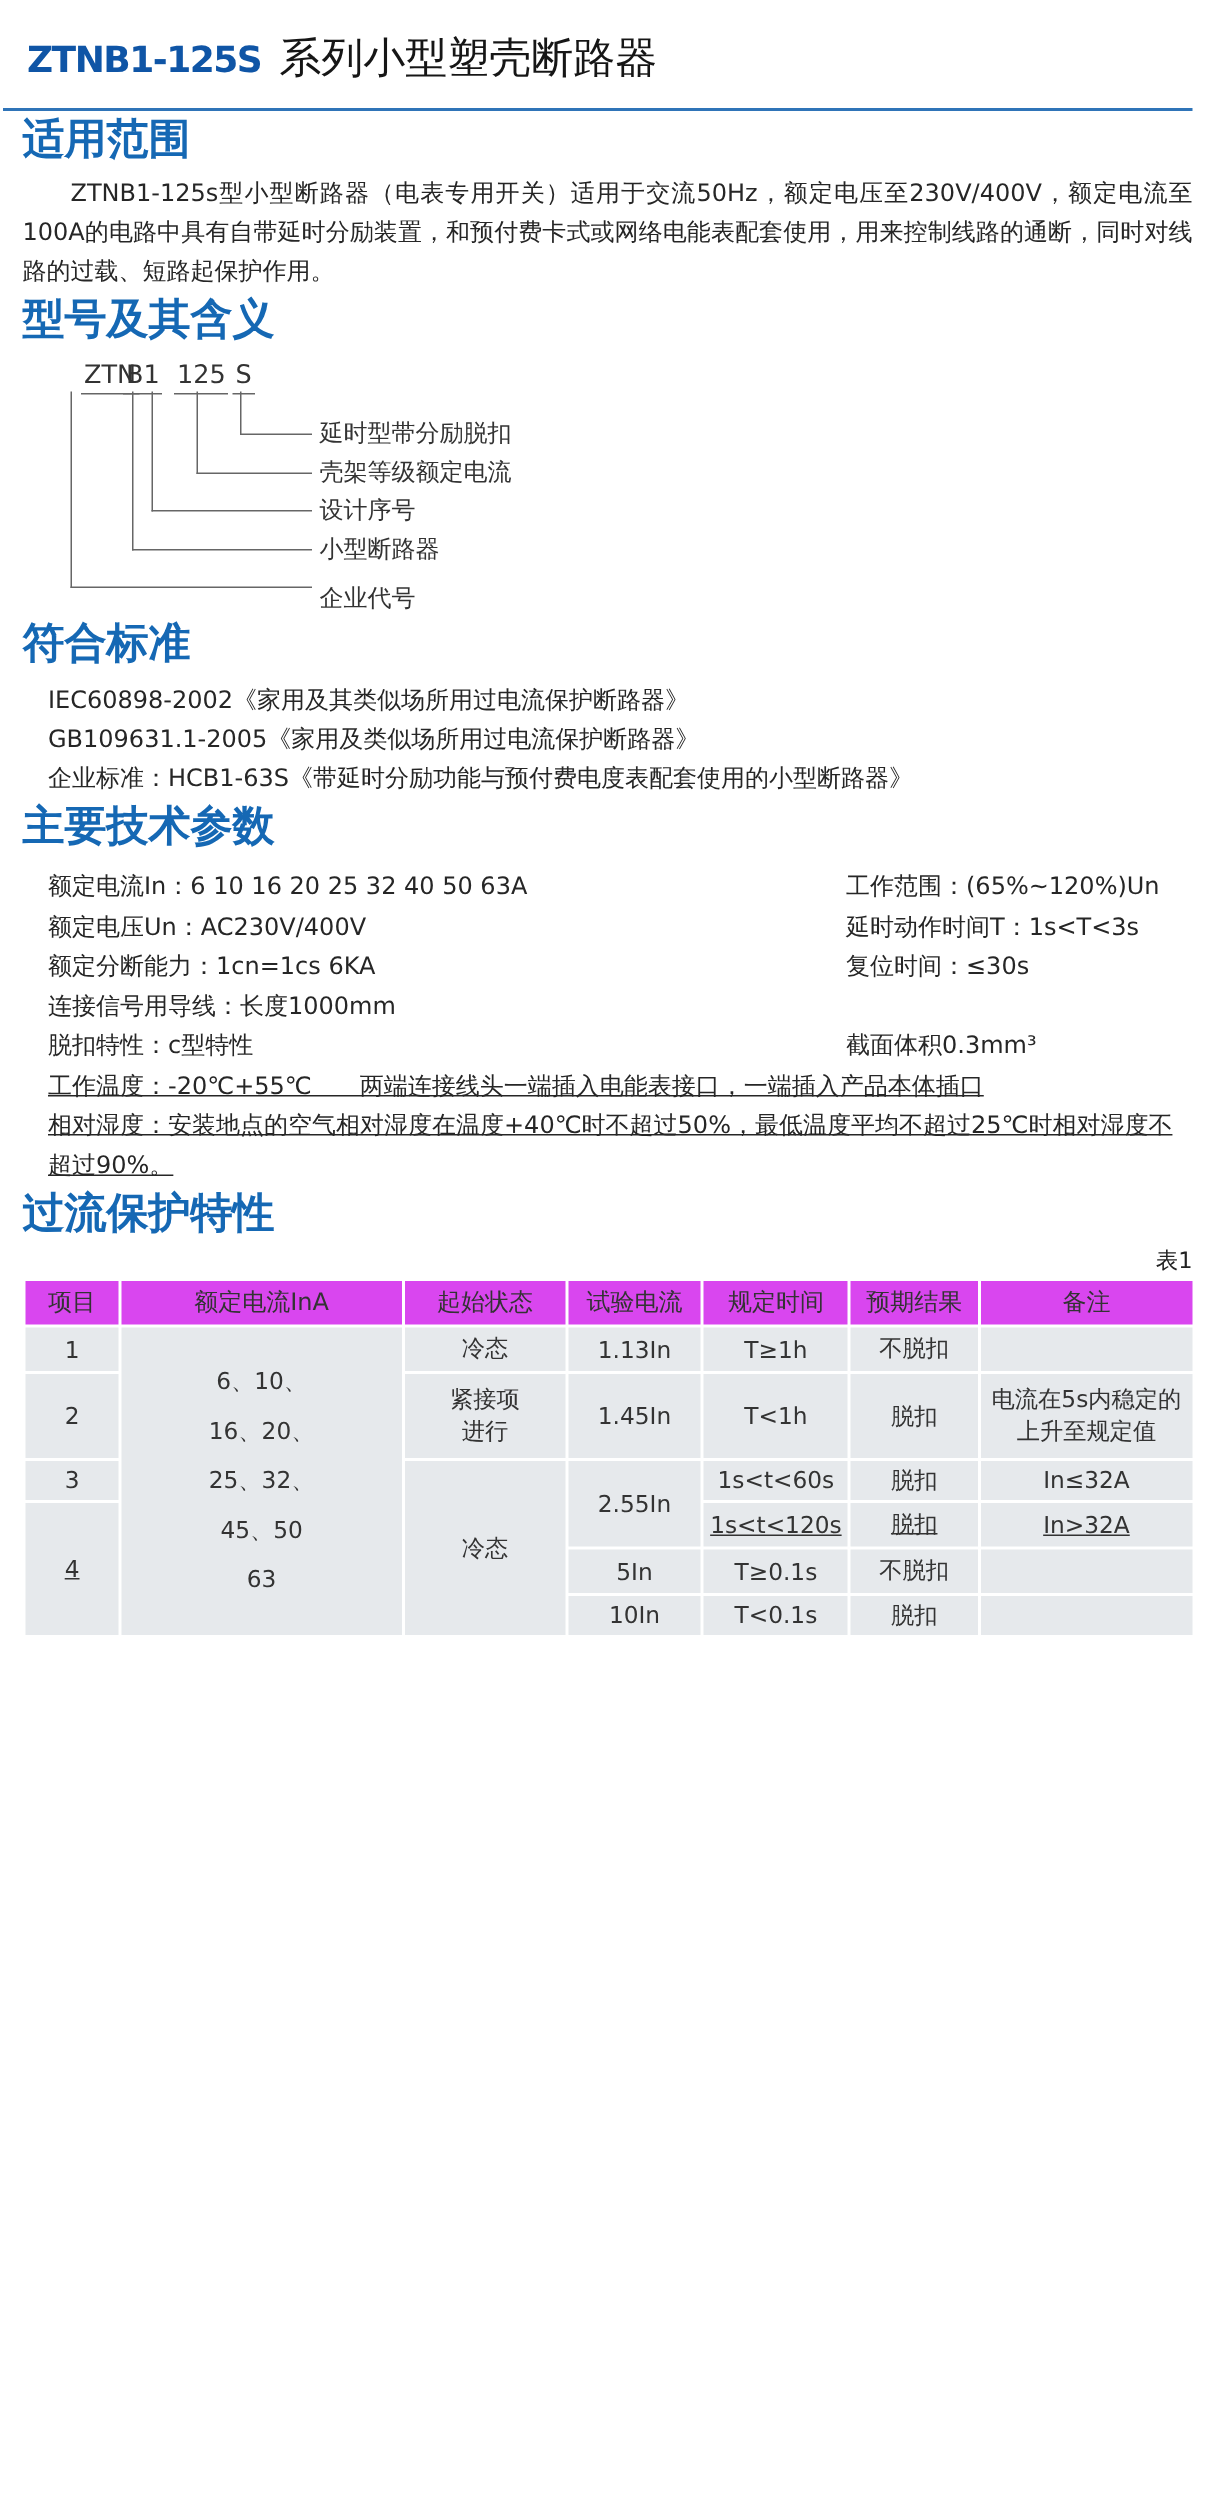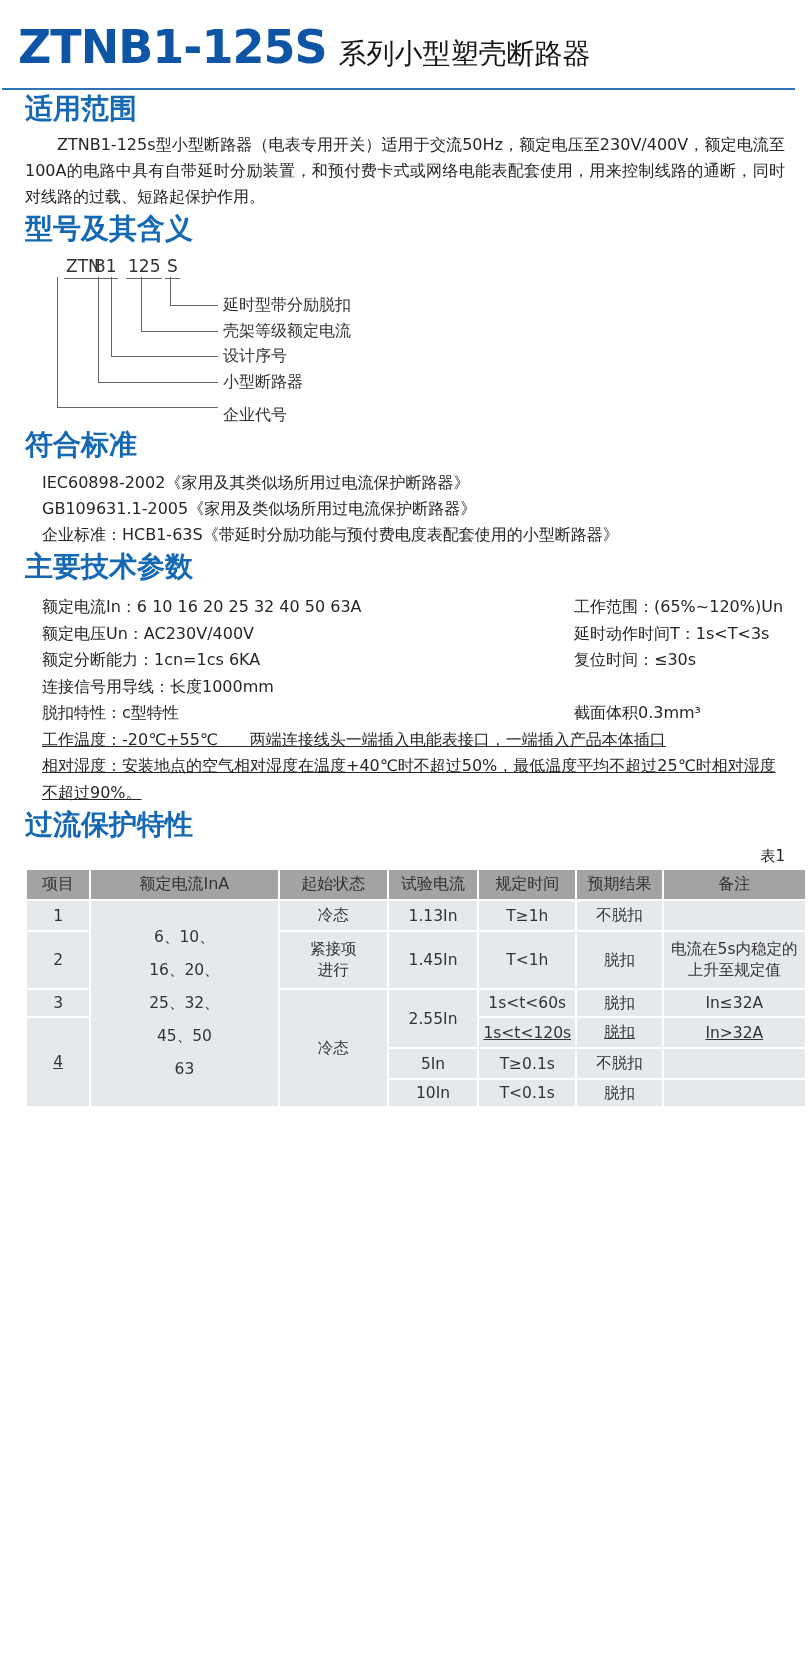--- a/index.html
+++ b/index.html
@@ -1,22 +1,22 @@
 <!DOCTYPE html>
 <html><head>
 <meta charset="utf-8">
 <style>
   html,body{margin:0;padding:0;}
   body{width:810px;height:1666px;overflow:hidden;background:#ffffff;
        font-family:"DejaVu Sans","Liberation Sans",sans-serif;color:#262626;}
   .titlebar{padding:20px 15px 0 18px;white-space:nowrap;}
-  .brand{font-size:46px;font-weight:bold;color:#0f55a6;letter-spacing:-1px;}
+  .brand{font-size:24px;font-weight:bold;color:#0f55a6;letter-spacing:-1px;}
   .subname{font-size:28px;font-weight:normal;color:#161616;margin-left:12px;}
   .hr{height:2px;background:#2f74b8;margin:14px 15px 0 2px;}
-  .content{padding:0 25px;}
+  .content{padding:0 15px;}
   h2.sec{font-size:28px;line-height:38px;color:#1568b4;font-weight:600;margin:0;}
   .m-scope{margin-top:82px;}
   .m-model{margin-top:96px;}
   .m-std{margin-top:142px;}
   .m-tech{margin-top:148px;}
   .m-prot{margin-top:86px;}
   .para{margin:4px 0 0;font-size:16px;line-height:26px;text-indent:2em;text-align:justify;}
   
   .diagram{position:relative;margin:8px 0 0 23px;height:170px;}
   .code{position:absolute;top:0;font-size:17px;color:#333;border-bottom:1px solid #666;padding:0 2px 2px 2px;}
@@ -35,21 +35,21 @@
   .tech{margin:8px 0 0 17px;font-size:16px;line-height:26.5px;}
   .trow{display:flex;align-items:center;}
   .trow .lcol{flex:0 0 532px;}
   .trow .rcol{flex:1;}
   .fullline{white-space:pre-wrap;text-decoration:underline;}
   
   .tlabel{text-align:right;font-size:15px;color:#222;margin:2px 0 0;line-height:20px;}
   table.otable{margin-top:2px;border-collapse:separate;border-spacing:2px;table-layout:fixed;width:782px;}
   table.otable th,table.otable td{text-align:center;vertical-align:middle;padding:1px 4px;
       background:#e6e9ec;color:#333;font-size:15.5px;font-weight:normal;overflow:hidden;}
-  table.otable thead th{background:#a3a3a3;font-size:16px;height:27px;}
+  table.otable thead th{background:#d946ef;font-size:16px;height:27px;}
   tr.r1 td{height:27px;} tr.r2 td{height:54px;} tr.r3 td{height:24px;}
   tr.r4 td{height:27px;text-decoration:underline;} tr.r5 td{height:27px;} tr.r6 td{height:24px;}
   td.cur div{line-height:33px;}
   .preline{white-space:pre-line;line-height:1.35;}
   .notewrap{line-height:1.35;}
 </style>
 </head>
 <body>
 
 <div class="titlebar">

